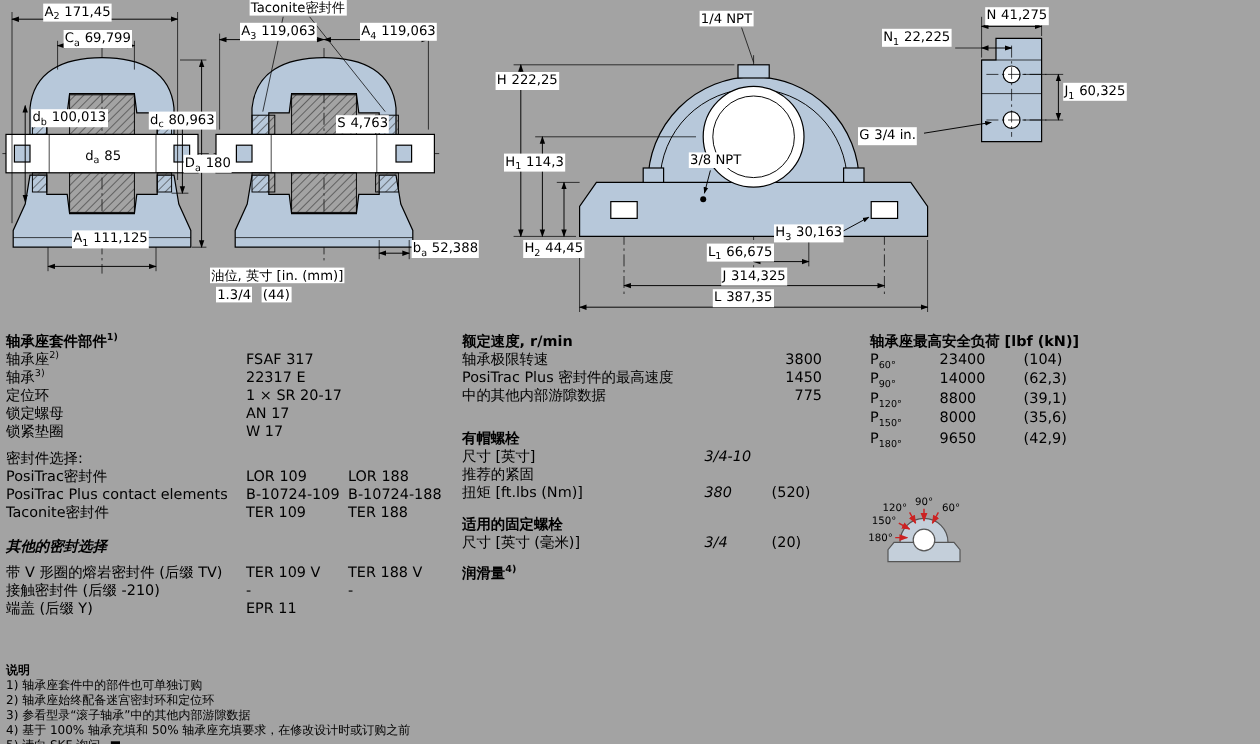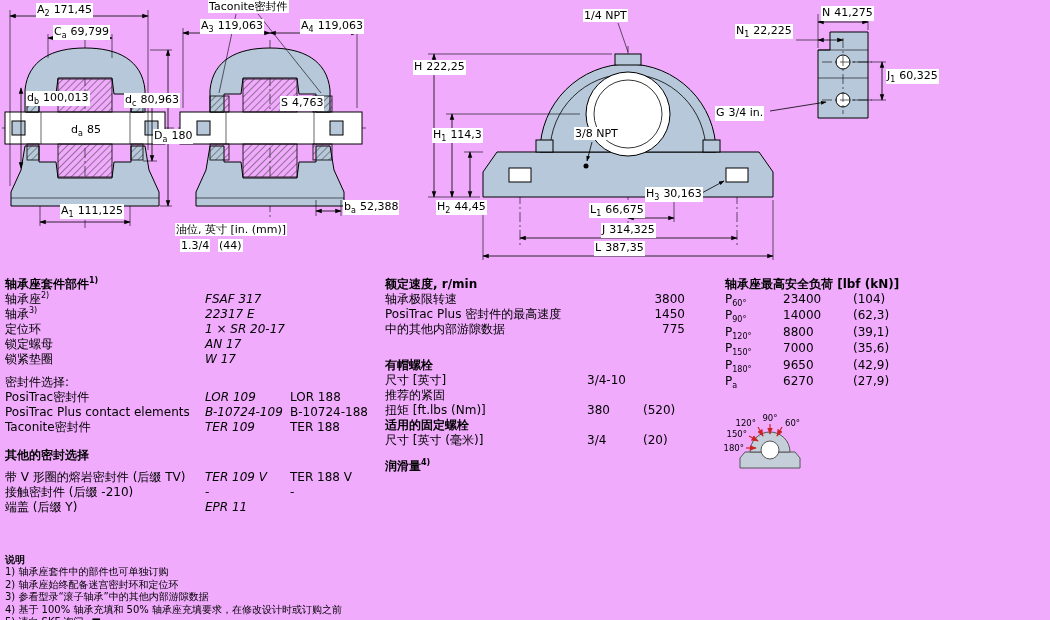--- a/index.html
+++ b/index.html
@@ -1,17 +1,17 @@
 <!DOCTYPE html>
 <html><head>
 <meta charset="utf-8">
 <style>
   * { margin:0; padding:0; box-sizing:border-box; }
   body { background:#fff; font-family:"DejaVu Sans","Liberation Sans",sans-serif; color:#000; }
-  .page { position:relative; width:1050px; height:620px; background:#f0abfc; overflow:hidden; font-size:12px; }
+  .page { position:relative; width:1050px; height:620px; background:#a3a3a3; overflow:hidden; font-size:12px; }
 
   
   .draw-layer { position:absolute; left:0; top:0; }
   svg .body    { fill:#b7c8da; stroke:#000; stroke-width:1; }
   svg .white   { fill:#fff; stroke:#000; stroke-width:1; }
   svg .hatched { fill:url(#hatch); stroke:#000; stroke-width:0.8; }
   svg .ext     { stroke:#000; stroke-width:0.6; }
   svg .thin    { stroke:#000; stroke-width:0.6; }
   svg .cl      { stroke:#000; stroke-width:0.6; stroke-dasharray:10 3 2 3; }
   svg .dim-line{ stroke:#000; stroke-width:0.8; marker-start:url(#arr); marker-end:url(#arr); }
@@ -22,38 +22,38 @@
   .dim .v { margin-left:4px; }
   .dim sub { font-size:8px; line-height:1; }
   sup { font-size:8px; line-height:1; }
 
   
   .tbl { position:absolute; white-space:nowrap; }
   .sect { font-weight:bold; line-height:15px; }
   .lrow, .mrow, .mrow2, .prow { display:flex; line-height:15px; }
   .ltable { left:5px; top:277px; width:378px; }
   .ltable .lab { width:200px; }
-  .ltable .v1  { width:85px;font-style:italic; }
+  .ltable .v1  { width:85px; }
   .ltable .v2  { width:93px; }
   .mtable { left:385px; top:277px; width:300px; }
   .mtable .lab { flex:1; }
   .mtable .val { margin-left:auto; }
   .mtable .lab2 { width:202px; }
-  .mtable .bv1  { width:56px; }
+  .mtable .bv1  { width:56px;font-style:italic; }
   .rtable { left:725px; top:277px; width:230px; }
   .rtable .pl  { width:58px; }
   .rtable .pv1 { width:48px; }
   .rtable .pv2 { margin-left:22px; }
   .rtable sub { font-size:8px; line-height:1; }
 
   .gap8  { margin-top:8px; }
-  .gap13 { margin-top:13px; }
+  .gap13 { margin-top:13px;font-style:italic; }
   .gap7  { margin-top:7px; }
   .gap21 { margin-top:21px; }
-  .gap12 { }
+  .gap12 { margin-top:12px; }
   .gap11 { margin-top:11px; }
 
   .load-diagram { position:absolute; left:712px; top:396px; }
   .load-diagram text { font-size:8.5px; fill:#000; }
 
   .notes { position:absolute; left:5px; top:554px; font-size:10px; line-height:12.4px; white-space:nowrap; }
   .notes .hdr { font-weight:bold; }
   .endbox { margin-left:8px; }
 </style>
 </head>
@@ -192,34 +192,34 @@
       <line class="arrline" x1="770" y1="111" x2="826" y2="102" marker-end="url(#arrS)"></line>
     </g>
   </svg>
 
   <div class="dim" style="left:36px;top:3px"><span>A</span><sub>2</sub><span class="v">171,45</span></div>
   <div class="dim" style="left:53px;top:25px"><span>C</span><sub>a</sub><span class="v">69,799</span></div>
   <div class="dim" style="left:26px;top:91px"><span>d</span><sub>b</sub><span class="v">100,013</span></div>
   <div class="dim" style="left:124px;top:93px"><span>d</span><sub>c</sub><span class="v">80,963</span></div>
   <div class="dim" style="left:70px;top:123px"><span>d</span><sub>a</sub><span class="v">85</span></div>
   <div class="dim" style="left:153px;top:129px"><span>D</span><sub>a</sub><span class="v">180</span></div>
-  <div class="dim" style="left:60px;top:204px"><span>A</span><sub>1</sub><span class="v">111,125</span></div>
+  <div class="dim" style="left:60px;top:192px"><span>A</span><sub>1</sub><span class="v">111,125</span></div>
 
   <div class="dim" style="left:208px;top:0px"><span>Taconite密封件</span></div>
   <div class="dim" style="left:200px;top:19px"><span>A</span><sub>3</sub><span class="v">119,063</span></div>
   <div class="dim" style="left:300px;top:19px"><span>A</span><sub>4</sub><span class="v">119,063</span></div>
   <div class="dim" style="left:280px;top:96px"><span>S</span><sub></sub><span class="v">4,763</span></div>
   <div class="dim" style="left:343px;top:200px"><span>b</span><sub>a</sub><span class="v">52,388</span></div>
   <div class="dim" style="left:175px;top:223px"><span>油位, 英寸 [in. (mm)]</span></div>
   <div class="dim" style="left:180px;top:239px"><span>1.3/4</span></div>
   <div class="dim" style="left:218px;top:239px"><span>(44)</span></div>
 
   <div class="dim" style="left:583px;top:9px"><span>1/4 NPT</span></div>
   <div class="dim" style="left:413px;top:60px"><span>H</span><sub></sub><span class="v">222,25</span></div>
-  <div class="dim" style="left:432px;top:128px"><span>H</span><sub>1</sub><span class="v">114,3</span></div>
+  <div class="dim" style="left:420px;top:128px"><span>H</span><sub>1</sub><span class="v">114,3</span></div>
   <div class="dim" style="left:574px;top:127px"><span>3/8 NPT</span></div>
   <div class="dim" style="left:436px;top:200px"><span>H</span><sub>2</sub><span class="v">44,45</span></div>
   <div class="dim" style="left:645px;top:187px"><span>H</span><sub>3</sub><span class="v">30,163</span></div>
   <div class="dim" style="left:589px;top:203px"><span>L</span><sub>1</sub><span class="v">66,675</span></div>
   <div class="dim" style="left:601px;top:223px"><span>J</span><sub></sub><span class="v">314,325</span></div>
   <div class="dim" style="left:594px;top:241px"><span>L</span><sub></sub><span class="v">387,35</span></div>
 
   <div class="dim" style="left:821px;top:6px"><span>N</span><sub></sub><span class="v">41,275</span></div>
   <div class="dim" style="left:735px;top:24px"><span>N</span><sub>1</sub><span class="v">22,225</span></div>
   <div class="dim" style="left:886px;top:69px"><span>J</span><sub>1</sub><span class="v">60,325</span></div>
@@ -334,32 +334,27 @@
         <span class="pv1">14000</span>
         <span class="pv2">(62,3)</span>
       </div>
     <div class="prow">
         <span class="pl"><span>P</span><sub>120°</sub></span>
         <span class="pv1">8800</span>
         <span class="pv2">(39,1)</span>
       </div>
     <div class="prow">
         <span class="pl"><span>P</span><sub>150°</sub></span>
-        <span class="pv1">7000</span>
+        <span class="pv1">8000</span>
         <span class="pv2">(35,6)</span>
       </div>
     <div class="prow">
         <span class="pl"><span>P</span><sub>180°</sub></span>
         <span class="pv1">9650</span>
         <span class="pv2">(42,9)</span>
-      </div>
-    <div class="prow">
-        <span class="pl"><span>P</span><sub>a</sub></span>
-        <span class="pv1">6270</span>
-        <span class="pv2">(27,9)</span>
       </div>
   </div>
 
   <svg class="load-diagram" width="110" height="80" viewBox="0 0 110 80">
     <defs>
       <marker id="arrR" viewBox="0 0 10 10" refX="9" refY="5" markerWidth="6" markerHeight="6" orient="auto">
         <path d="M0,1 L10,5 L0,9 z" fill="#c22"></path>
       </marker>
     </defs>
     <path d="M28,72 L28,62 L33,56 L83,56 L88,62 L88,72 Z" fill="#c4cfda" stroke="#555"></path>

